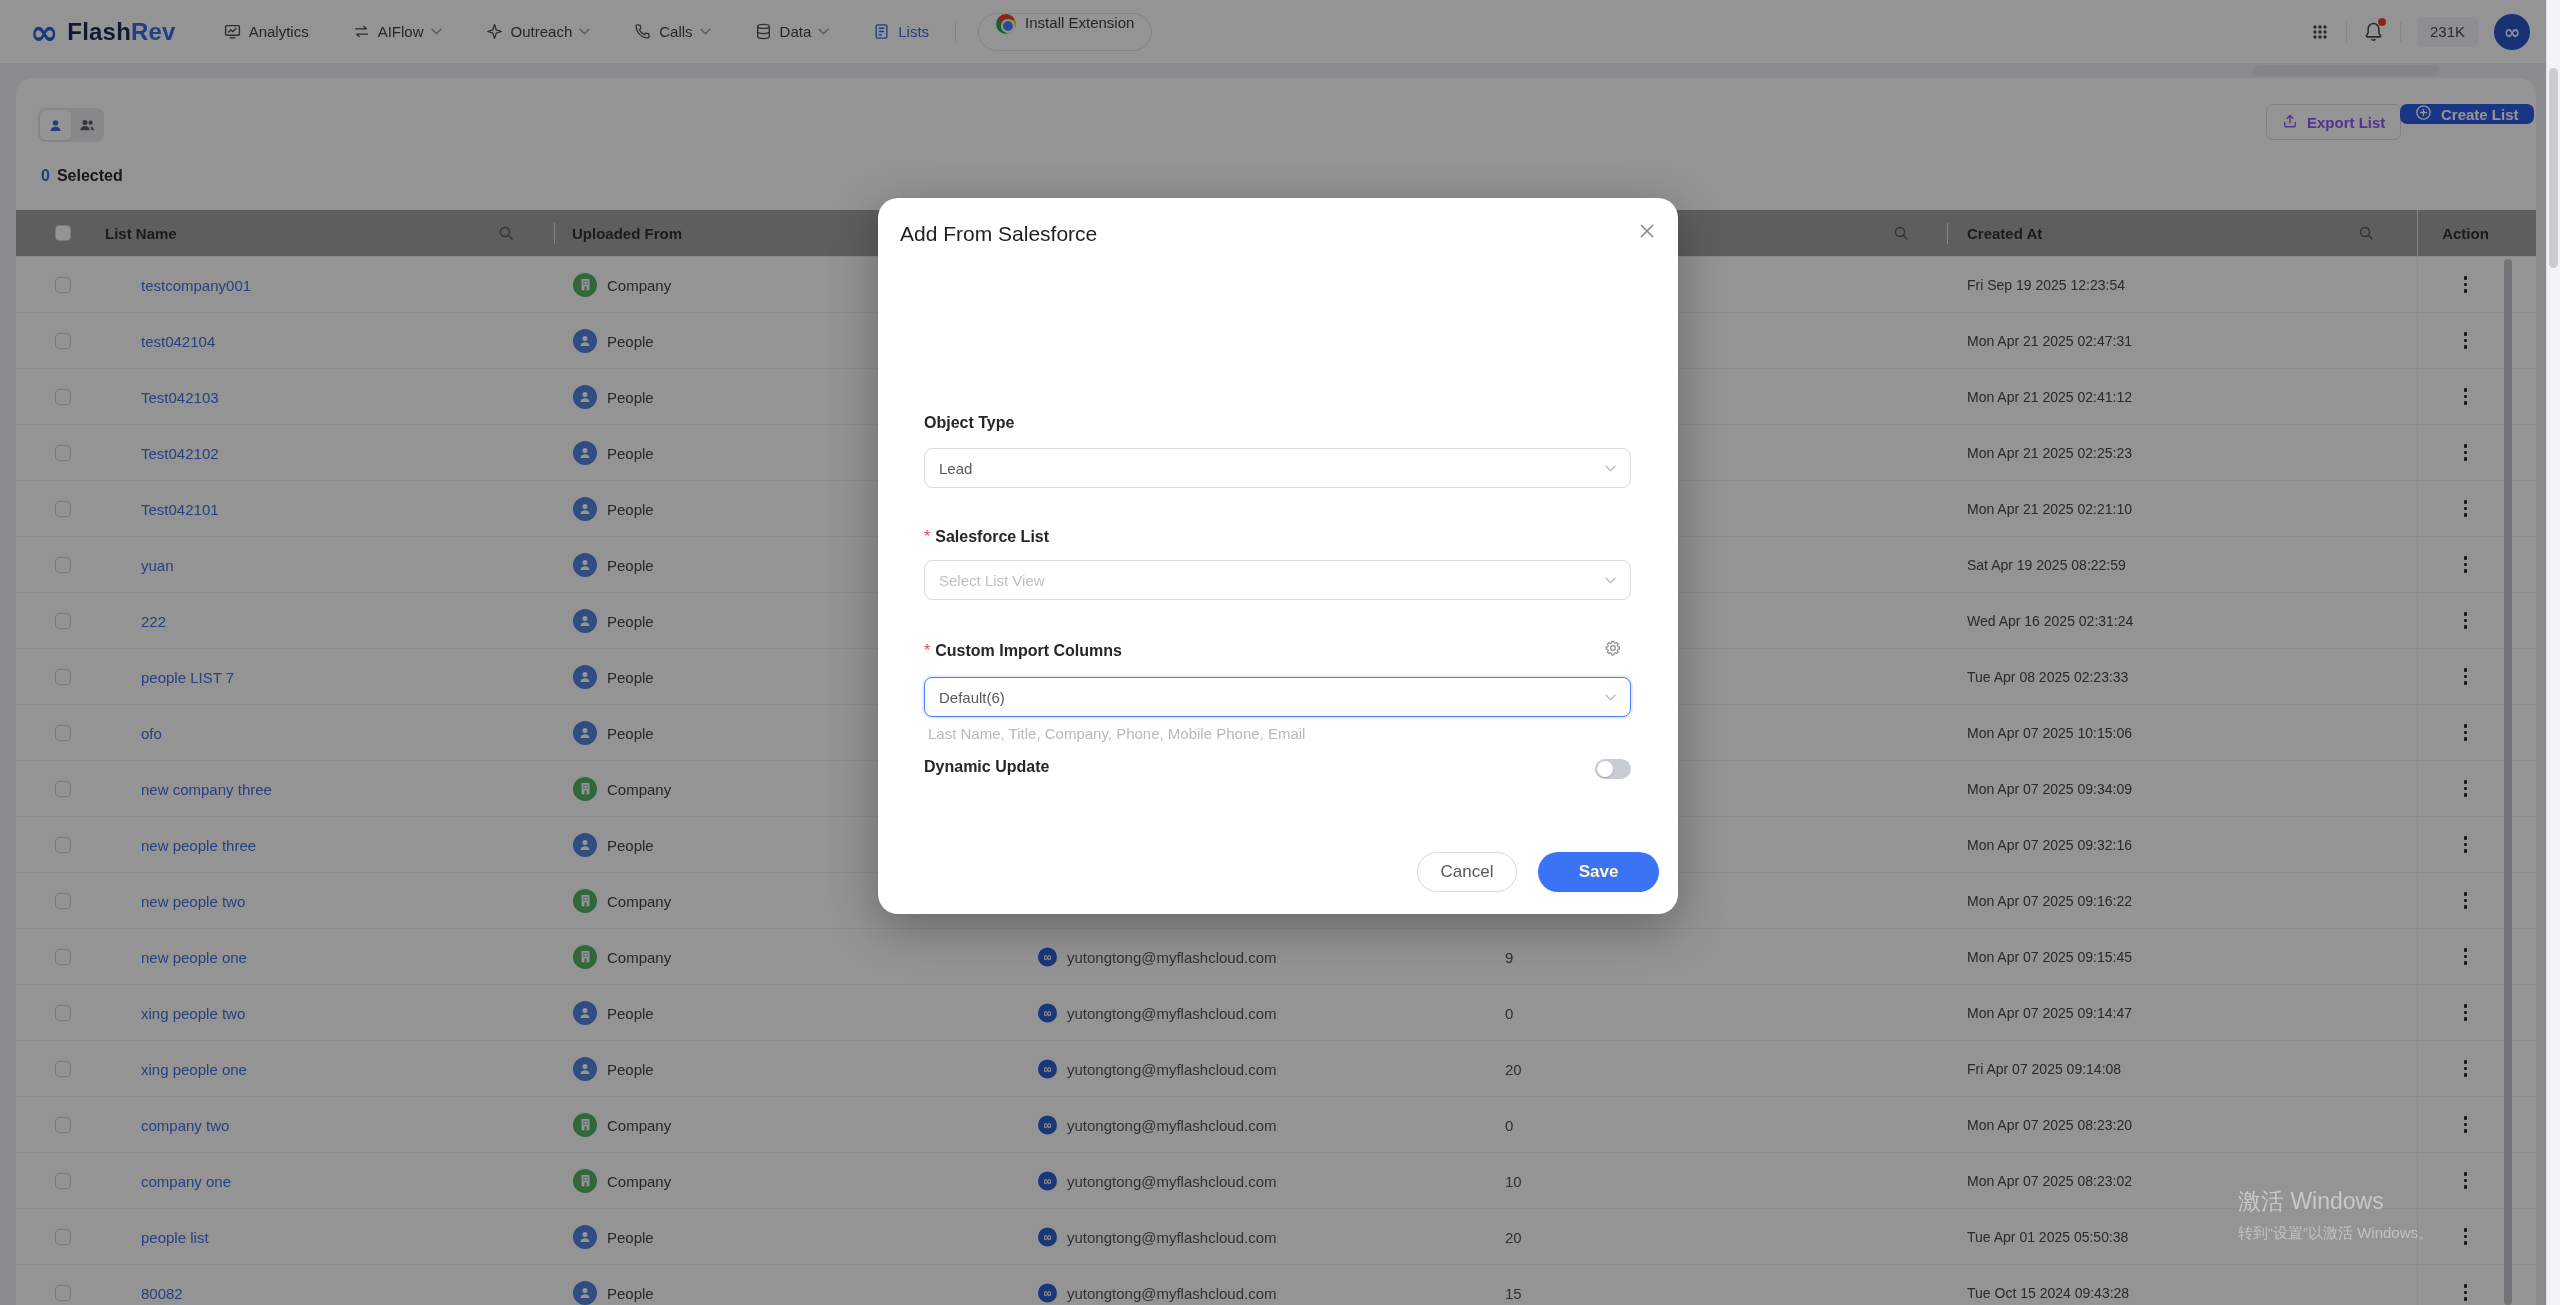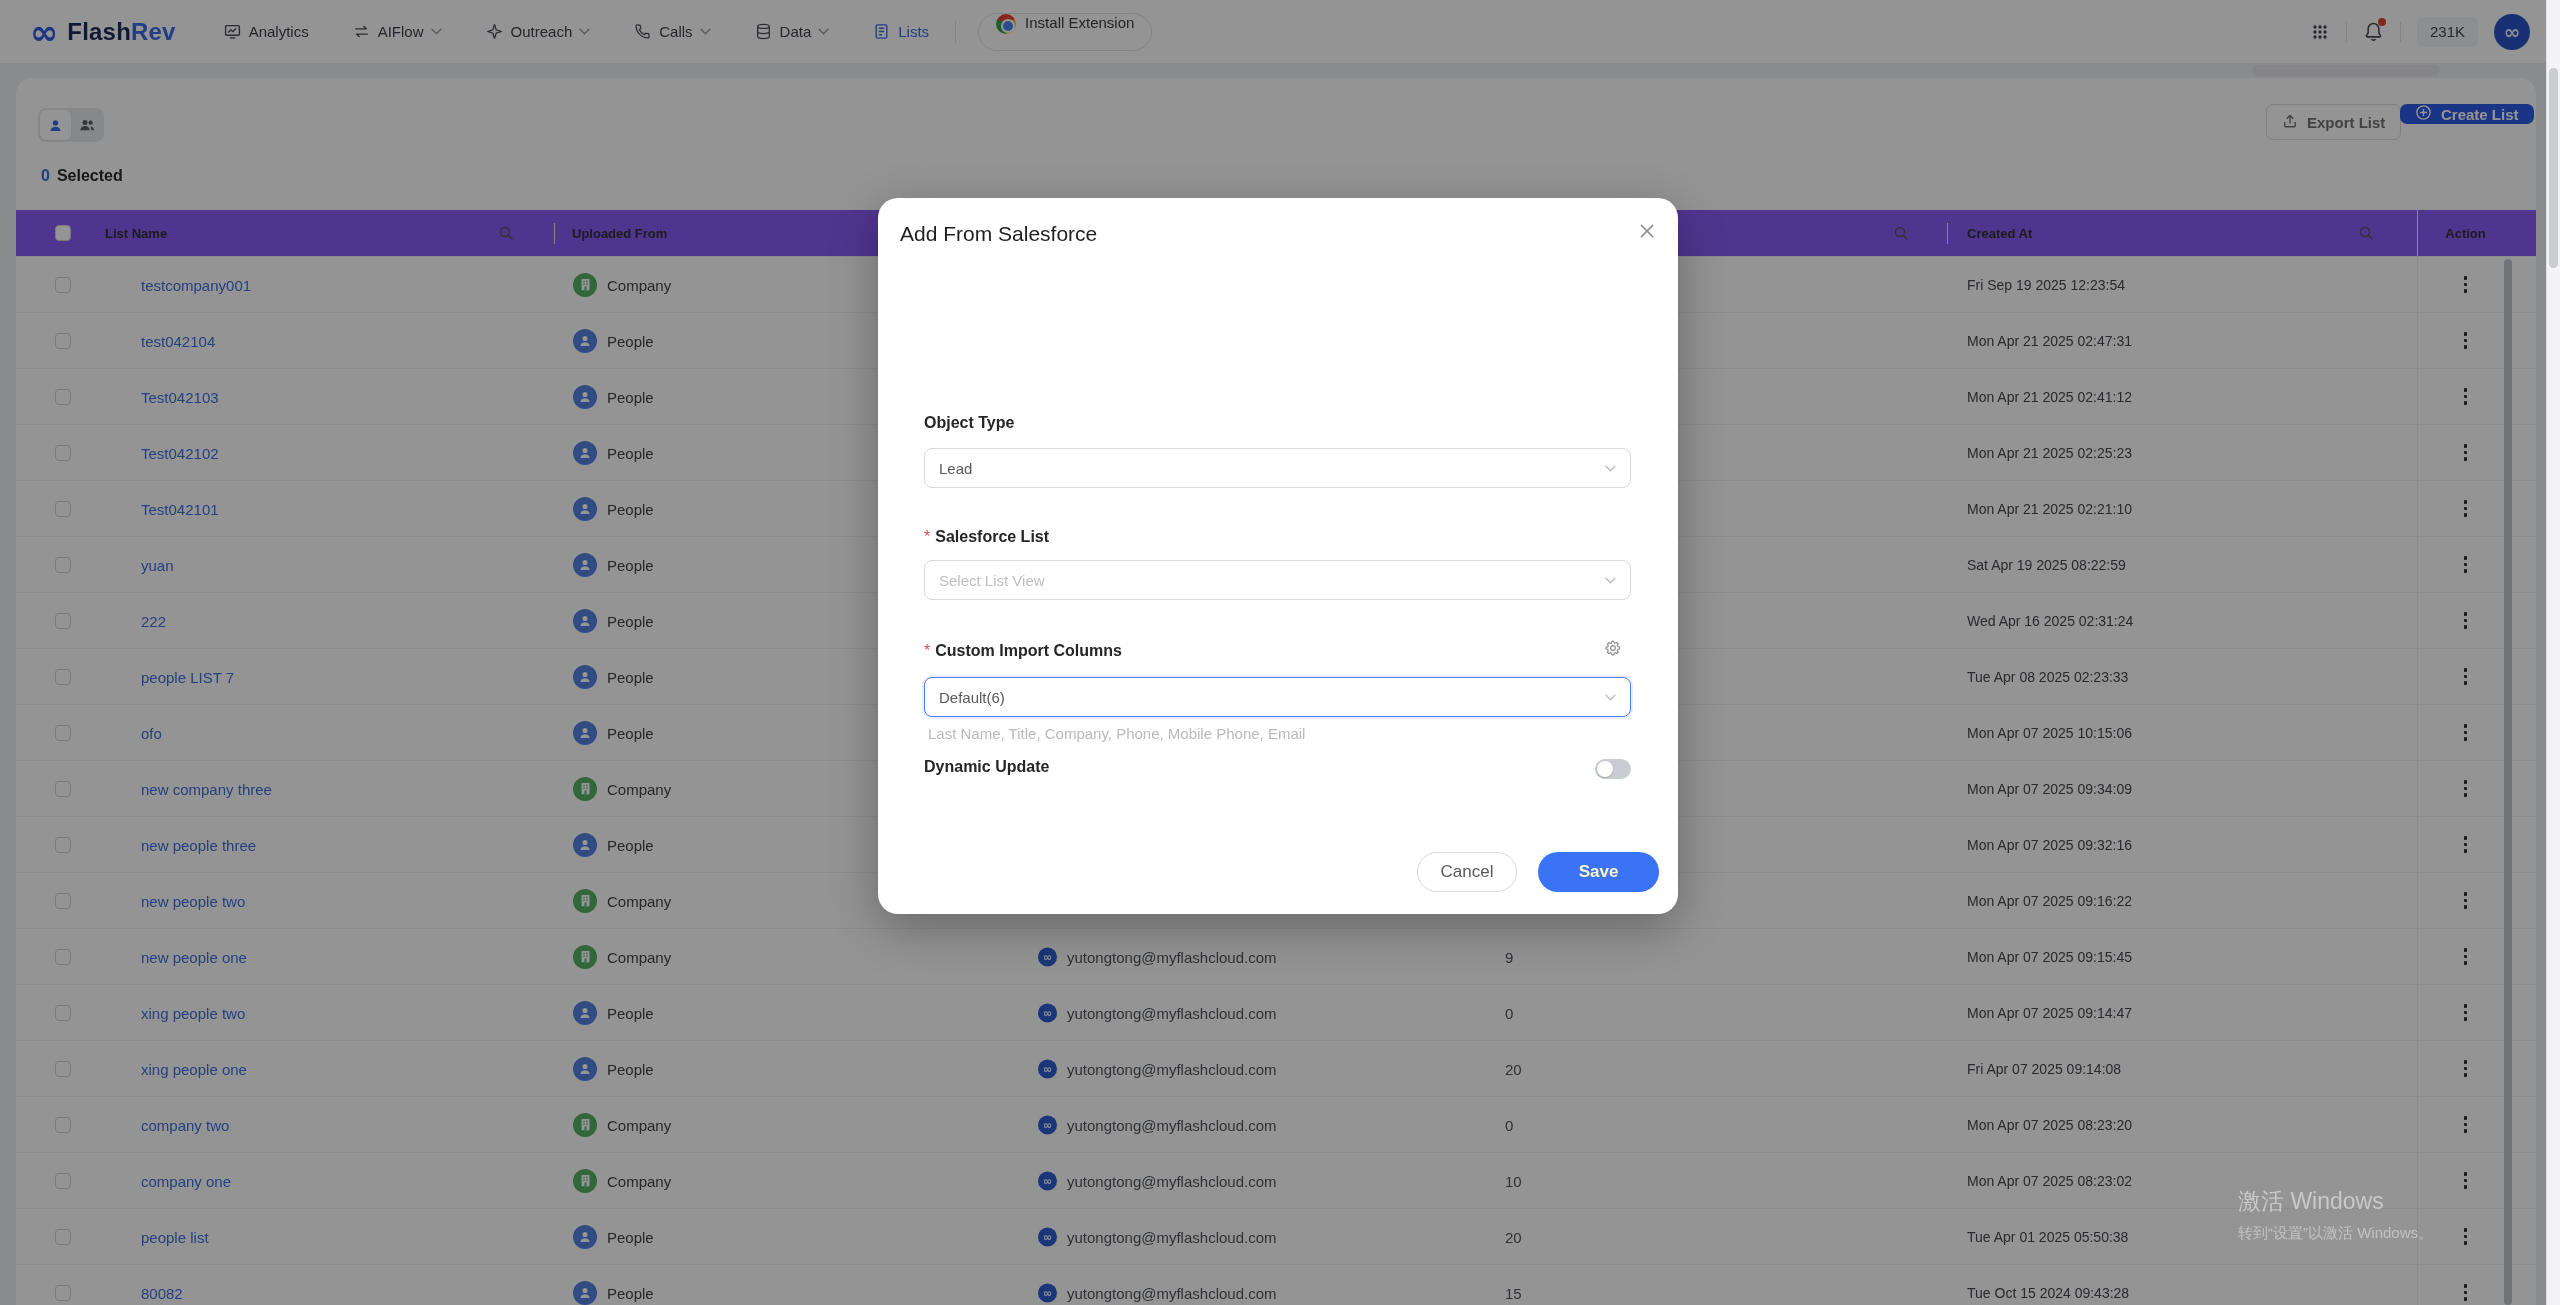--- a/index.html
+++ b/index.html
@@ -43,30 +43,30 @@
   
   .card { position:absolute; left:16px; top:78px; width:2520px; height:1227px; background:#fff;
           border-radius:16px 16px 0 0; z-index:1; overflow:hidden; }
   .seg { position:absolute; left:22px; top:30px; height:34px; background:#e9ebee; border-radius:8px;
          padding:2px; display:flex; }
   .seg-btn { width:31px; height:30px; border-radius:6px; display:flex; align-items:center; justify-content:center; }
   .seg-btn.active { background:#fff; color:#3b6ce8; box-shadow:0 1px 2px rgba(0,0,0,.08); }
   .seg-btn.inactive { color:#5a5e66; }
   .btn-export { position:absolute; left:2250px; top:26px; height:36px; padding:0 15px; display:flex; gap:9px;
                 align-items:center; background:#fff; border:1px solid #dcdcdc; border-radius:7px;
-                font-size:15px; font-weight:600; color:#737373; }
+                font-size:15px; font-weight:600; color:#8b5cf6; }
   .btn-create { position:absolute; left:2384px; top:26px; height:20px; padding:0 15px; display:flex; gap:9px;
                 align-items:center; background:#2e5ce6; border:none; border-radius:7px;
                 font-size:15px; font-weight:600; color:#fff; }
   .selected-line { position:absolute; left:25px; top:89px; font-size:16px; font-weight:700; color:#2b2b2b; }
   .selected-line .num { color:#3b6ce8; margin-right:7px; }
 
   
-  .thead { position:absolute; left:0; top:132px; width:100%; height:47px; background:#8b5cf6;
-           border-bottom:1px solid #f0f0f0; font-size:13px; font-weight:700; color:#303030; }
+  .thead { position:absolute; left:0; top:132px; width:100%; height:47px; background:#a3a3a3;
+           border-bottom:1px solid #f0f0f0; font-size:15px; font-weight:700; color:#303030; }
   .thead .hcell { position:absolute; top:50%; transform:translateY(-50%); white-space:nowrap; }
   .hsearch { color:#555; display:flex; }
   .hdiv { position:absolute; top:13px; width:1px; height:21px; background:#e6e6e6; }
   .h-action-cell { position:absolute; left:2401px; top:0; width:96px; height:100%; border-left:1px solid #ededed;
                    display:flex; align-items:center; justify-content:center; }
   .rows { position:absolute; left:0; top:179px; width:100%; height:1048px; overflow:hidden; }
   .trow { position:relative; height:56px; border-bottom:1px solid #f2f2f2; }
   .cell { position:absolute; top:50%; transform:translateY(-50%); white-space:nowrap; }
   .checkbox { width:16px; height:16px; border:1.5px solid #cfd2d6; border-radius:4px; background:#fff; }
   .c-check { left:39px; } .h-check { left:39px; }

